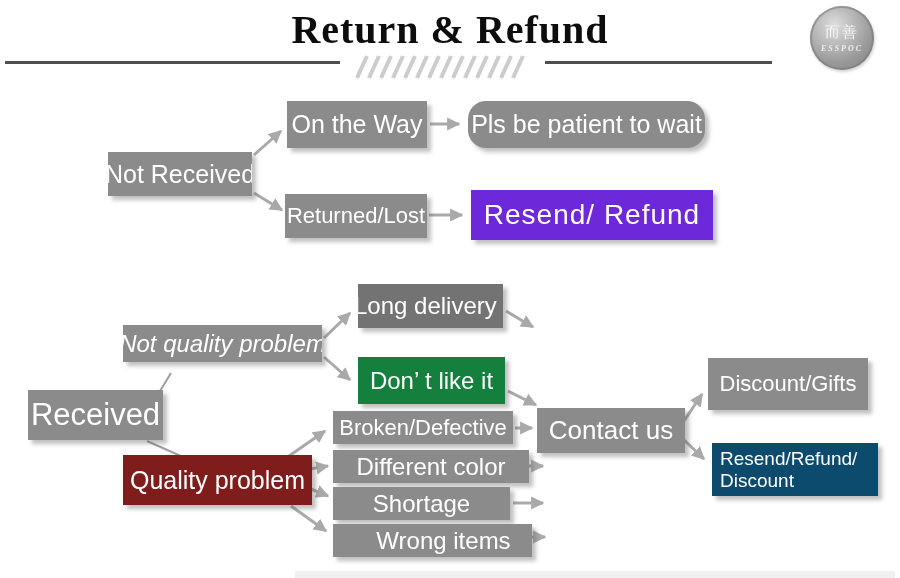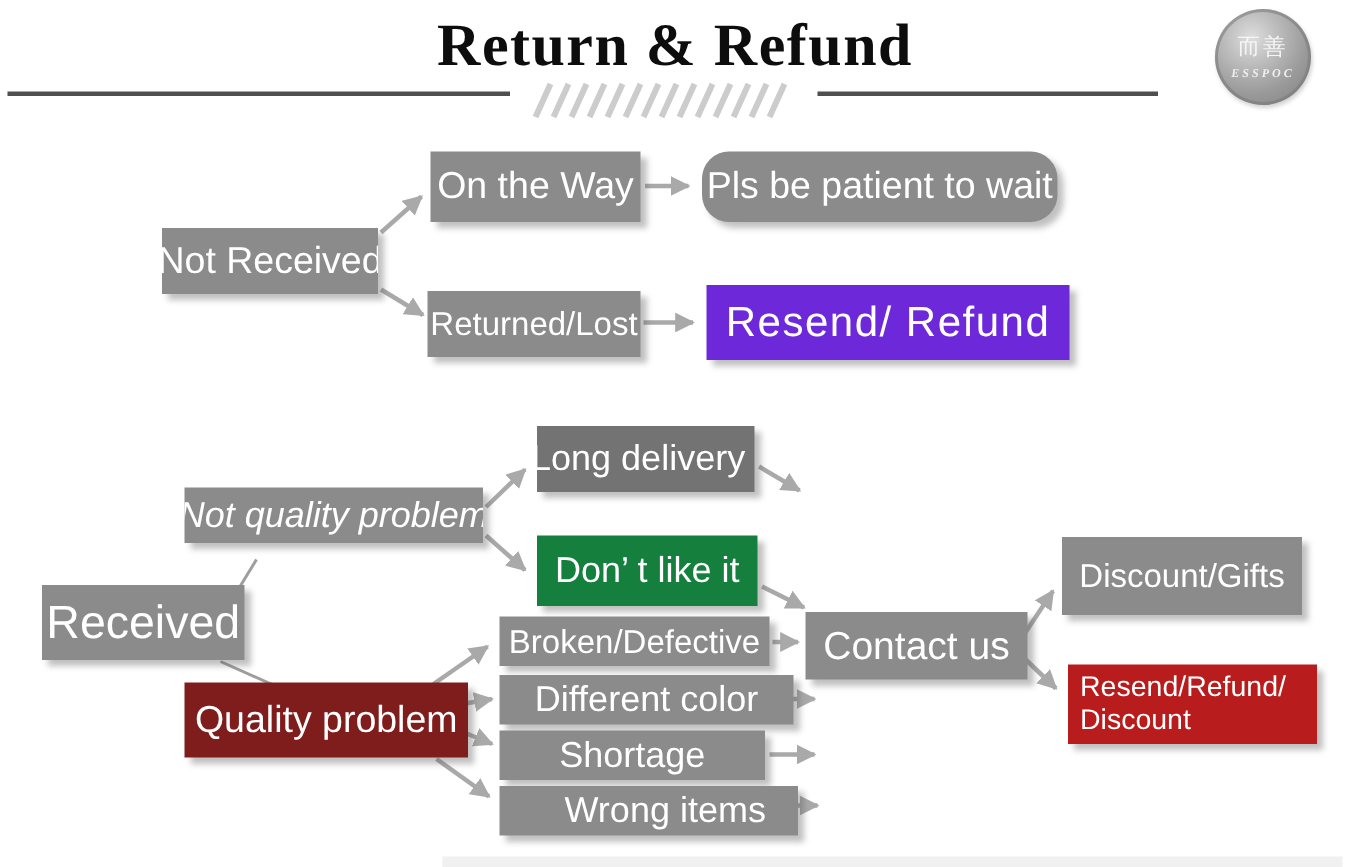--- a/index.html
+++ b/index.html
@@ -145,19 +145,19 @@
     <span>Long delivery</span>
   </div>
   <div class="node" style="left: 358px; top: 357px; width: 147px; height: 47px; font-size: 24px; background: #15803d; color: rgb(255, 255, 255);">Don’ t like it</div>
   <div class="node" style="left: 123px; top: 455px; width: 189px; height: 50px; font-size: 25px; background: #7f1d1d; color: rgb(255, 255, 255);">Quality problem</div>
   <div class="node" style="left: 333px; top: 411px; width: 180px; height: 33px; font-size: 22px; background: rgb(139, 139, 139); color: rgb(255, 255, 255);">Broken/Defective</div>
   <div class="node" style="left: 333px; top: 450px; width: 196px; height: 33px; font-size: 24px; background: rgb(139, 139, 139); color: rgb(255, 255, 255);">Different color</div>
   <div class="node" style="left: 333px; top: 487px; width: 177px; height: 33px; font-size: 24px; background: rgb(139, 139, 139); color: rgb(255, 255, 255);">Shortage</div>
   <div class="node" style="left: 333px; top: 524px; width: 177px; height: 33px; font-size: 24px; background: rgb(139, 139, 139); color: rgb(255, 255, 255); padding-left: 22px;">Wrong items</div>
   <div class="node" style="left: 537px; top: 408px; width: 148px; height: 45px; font-size: 26px; background: rgb(139, 139, 139); color: rgb(255, 255, 255);">Contact us</div>
   <div class="node" style="left: 708px; top: 358px; width: 160px; height: 52px; font-size: 22px; background: rgb(139, 139, 139); color: rgb(255, 255, 255);">Discount/Gifts</div>
-  <div class="node two-line" style="left: 712px; top: 443px; width: 158px; height: 53px; font-size: 19px; background: #b91c1c; color: rgb(255, 255, 255);">
+  <div class="node two-line" style="left: 712px; top: 443px; width: 158px; height: 53px; font-size: 19px; background: #0c4a6e; color: rgb(255, 255, 255);">
     <span>Resend/Refund/</span>
     <span>Discount</span>
   </div>
 
   <div class="bottom-shadow"></div>
 </div>
 
 </body></html>

